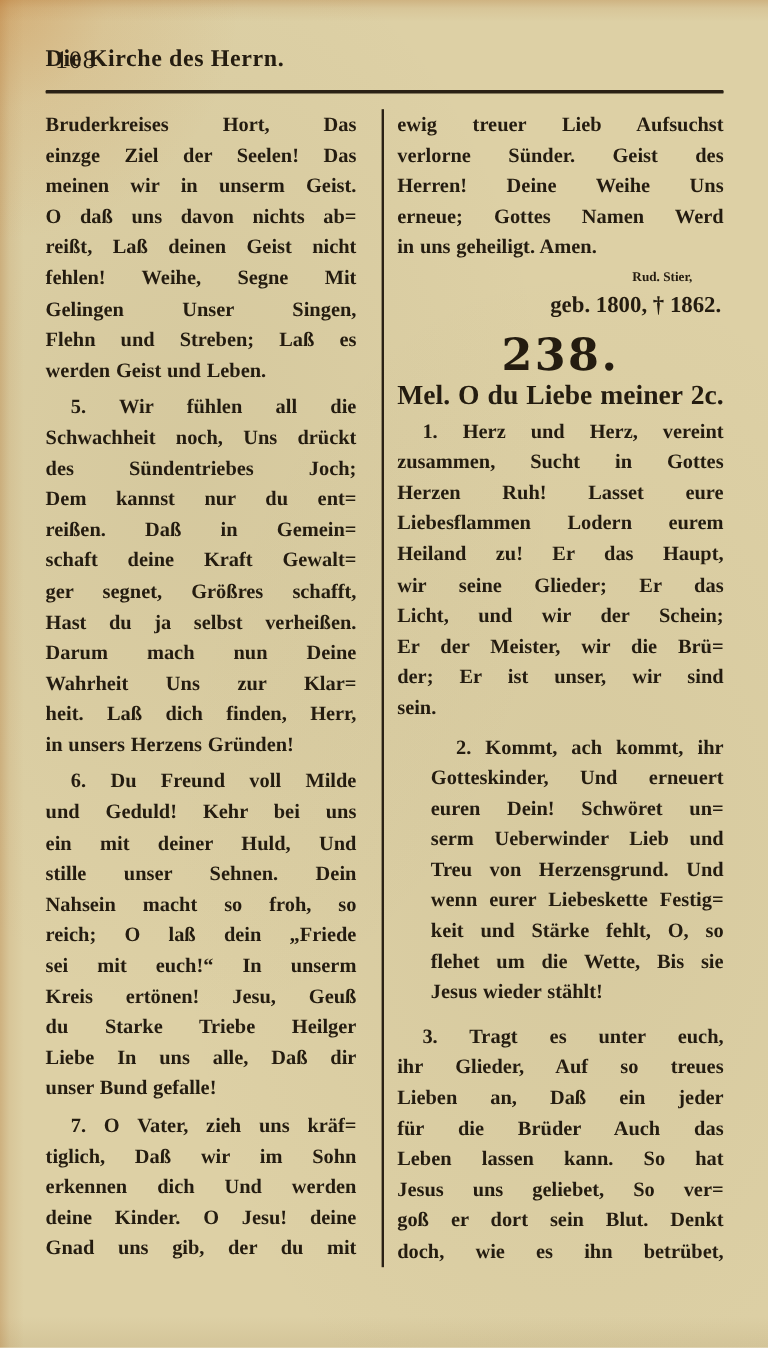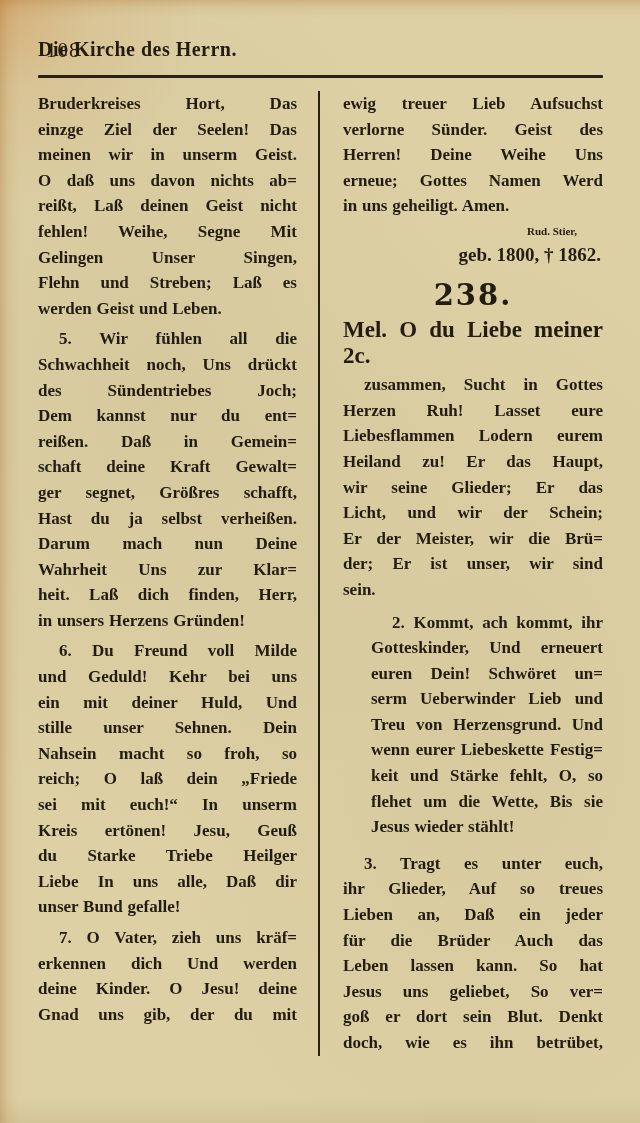--- a/index.html
+++ b/index.html
@@ -33,21 +33,21 @@
   .htitle {
     display: block; text-align: left;
     font-size: 20px; font-weight: 700; letter-spacing: 0.5px;
   }
   .hrule { margin-top: 7px; height: 3px; background: #2a2115; border-radius: 1px; }
   
   .cols { display: flex; margin-top: 13px; }
   .col { box-sizing: border-box; }
   .col.left  { width: 280px; padding-right: 21px; }
   .divider   { width: 2px; background: #2a2115; align-self: stretch; }
-  .col.right { flex: 1; padding-left: 23px; }
+  .col.right { flex: 1; padding-left: 11px; }
   
   .para { margin: 0; }
   .para + .para { margin-top: 5px; }
   .pl {
     font-size: 17px; font-weight: 700; line-height: 25.6px;
     text-align: justify; text-align-last: justify;
     white-space: normal; word-spacing: 0.5px;
   }
   .para .pl:last-child { text-align-last: left; }
   .para.cut .pl:last-child { text-align-last: justify; }
@@ -58,21 +58,21 @@
     text-align: right; padding-right: 26px;
   }
   .attr-dates {
     font-size: 19px; font-weight: 700; line-height: 24px;
     text-align: right; padding-right: 2px;
   }
   
   .hymnnum {
     margin: 12px 0 6px 0; text-align: center;
     font-family: "DejaVu Serif", serif;
-    font-size: 29px; font-weight: 700; letter-spacing: 2px; line-height: 32px;
+    font-size: 37px; font-weight: 700; letter-spacing: 2px; line-height: 32px;
   }
   
   .mel {
     font-size: 23px; font-weight: 700; line-height: 25.6px;
     text-align: justify; text-align-last: justify;
     margin-bottom: 4px;
   }
   .vgap-sm { margin-top: 7px !important; margin-left: 28px; }
   .vgap-md { margin-top: 11px !important; }
 </style>
@@ -124,20 +124,21 @@
             <div class="pl">Nahsein macht so froh, so</div>
             <div class="pl">reich; O laß dein „Friede</div>
             <div class="pl">sei mit euch!“ In unserm</div>
             <div class="pl">Kreis ertönen! Jesu, Geuß</div>
             <div class="pl">du Starke Triebe Heilger</div>
             <div class="pl">Liebe In uns alle, Daß dir</div>
             <div class="pl">unser Bund gefalle!</div>
           </div>
         <div class="para verse cut">
             <div class="pl">7. O Vater, zieh uns kräf=</div>
+            <div class="pl">tiglich, Daß wir im Sohn</div>
             <div class="pl">erkennen dich Und werden</div>
             <div class="pl">deine Kinder. O Jesu! deine</div>
             <div class="pl">Gnad uns gib, der du mit</div>
           </div>
       </div>
 
       <div class="divider"></div>
 
       <div class="col right">
         <div class="para cont">
@@ -145,20 +146,21 @@
             <div class="pl">verlorne Sünder. Geist des</div>
             <div class="pl">Herren! Deine Weihe Uns</div>
             <div class="pl">erneue; Gottes Namen Werd</div>
             <div class="pl">in uns geheiligt. Amen.</div>
           </div>
         <div class="attr-author">Rud. Stier,</div>
         <div class="attr-dates">geb. 1800, † 1862.</div>
         <h2 class="hymnnum">238.</h2>
         <div class="mel">Mel. O du Liebe meiner 2c.</div>
         <div class="para verse">
+            <div class="pl">1. Herz und Herz, vereint</div>
             <div class="pl">zusammen, Sucht in Gottes</div>
             <div class="pl">Herzen Ruh! Lasset eure</div>
             <div class="pl">Liebesflammen Lodern eurem</div>
             <div class="pl">Heiland zu! Er das Haupt,</div>
             <div class="pl">wir seine Glieder; Er das</div>
             <div class="pl">Licht, und wir der Schein;</div>
             <div class="pl">Er der Meister, wir die Brü=</div>
             <div class="pl">der; Er ist unser, wir sind</div>
             <div class="pl">sein.</div>
           </div>

